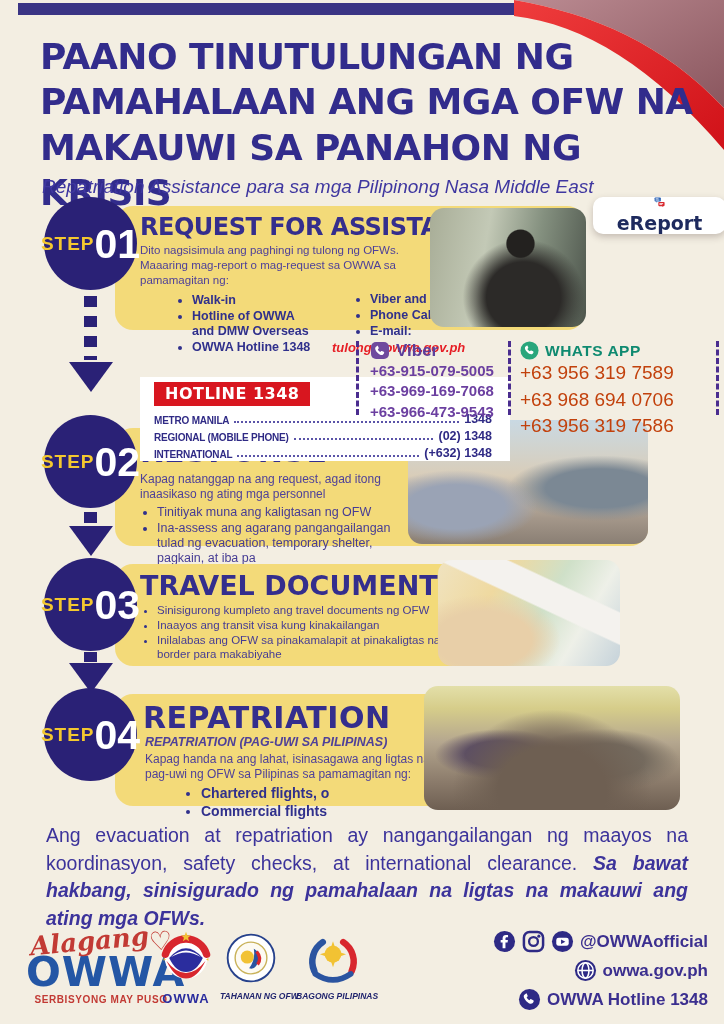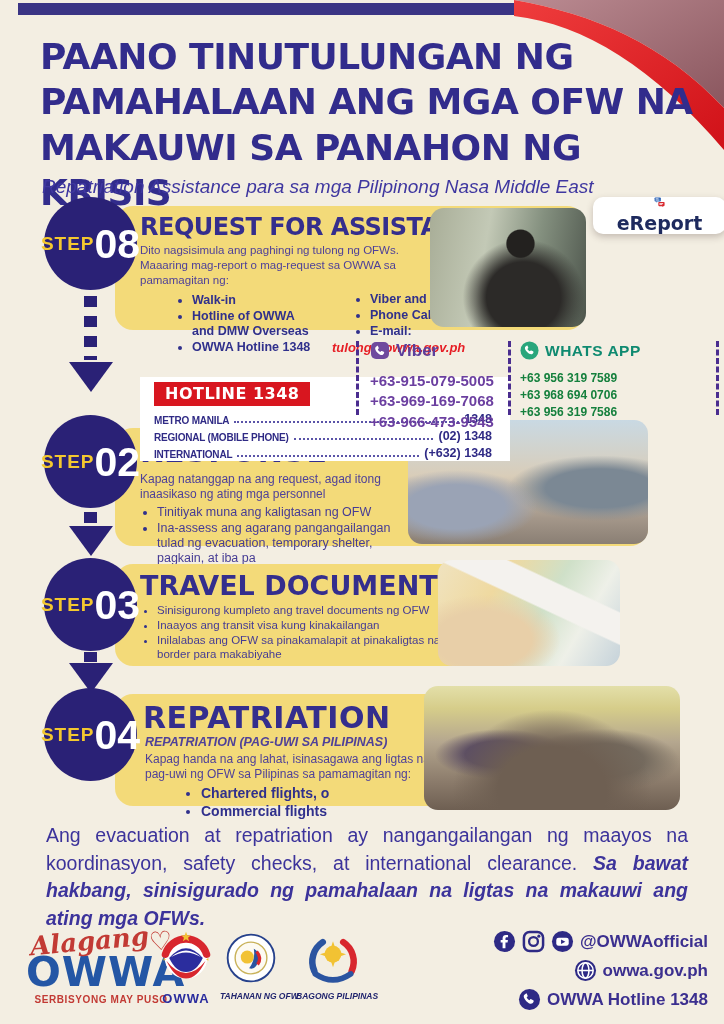--- a/index.html
+++ b/index.html
@@ -97,23 +97,23 @@
   .hl-leader{ flex:1; border-bottom:2px dotted #5a54a8; margin:0 5px 3px; }
   .hl-num{ font-size:12.5px; font-weight:bold; color:#2f2a85; white-space:nowrap;}
   .vdash{ position:absolute; top:341px; height:74px; border-left:3px dashed #4a2d8f; z-index:4;}
   .vd1{left:356px}.vd2{left:508px}.vd3{left:716px}
   .contact-col{ position:absolute; z-index:4; }
   .viber-col{ left:370px; top:341px; width:130px; }
   .wa-col{ left:520px; top:341px; width:160px; }
   .cc-head{ display:flex; align-items:center; gap:6px; font-weight:bold; }
   .viber-col .cc-head{ color:#5b3f9c; font-size:17px; }
   .wa-col .cc-head{ color:#0f8a70; font-size:15.5px; letter-spacing:0.5px;}
-  ul.plain{ list-style:none; margin-top:10px; }
+  ul.plain{ list-style:none; margin-top:0; }
   .viber-col ul.plain li{ font-size:15px; font-weight:bold; color:#6b3fa0; line-height:1.35;}
-  .wa-col ul.plain li{ font-size:12px; font-weight:bold; color:#15803d; line-height:1.4;}
+  .wa-col ul.plain li{ font-size:19px; font-weight:normal; color:#c2410c; line-height:1.4;}
   
   .closing{ position:absolute; left:46px; top:822px; width:642px; font-size:19.5px; line-height:1.42;
     color:#3c339b; text-align:justify; }
   .closing .em{ font-weight:bold; font-style:italic; }
   
   .brand{ position:absolute; left:26px; top:928px; width:150px; text-align:center; }
   .brand .script{ font-family:"DejaVu Serif", serif; font-style:italic; font-weight:bold; color:#c23a34;
     font-size:26px; transform:rotate(-5deg); display:inline-block; line-height:1;}
   .brand .name{ color:#2456a5; font-size:41px; font-weight:bold; line-height:0.9; letter-spacing:1px;
     font-family:"DejaVu Sans", sans-serif; }
@@ -150,21 +150,21 @@
 
   <div class="title">
     <div>PAANO TINUTULUNGAN NG</div>
     <div>PAMAHALAAN ANG MGA OFW NA</div>
     <div>MAKAUWI SA PANAHON NG KRISIS</div>
   </div>
   <div class="subtitle">Repatriation Assistance para sa mga Pilipinong Nasa Middle East</div>
 
   <div class="step-badge b1">
     <span class="w">STEP</span>
-    <span class="n">08</span>
+    <span class="n">01</span>
   </div>
   <div class="dots d1"></div>
   <div class="arrowdown a1"></div>
 
   <div class="step-badge b2">
     <span class="w">STEP</span>
     <span class="n">02</span>
   </div>
   <div class="dots d2"></div>
   <div class="arrowdown a2"></div>

